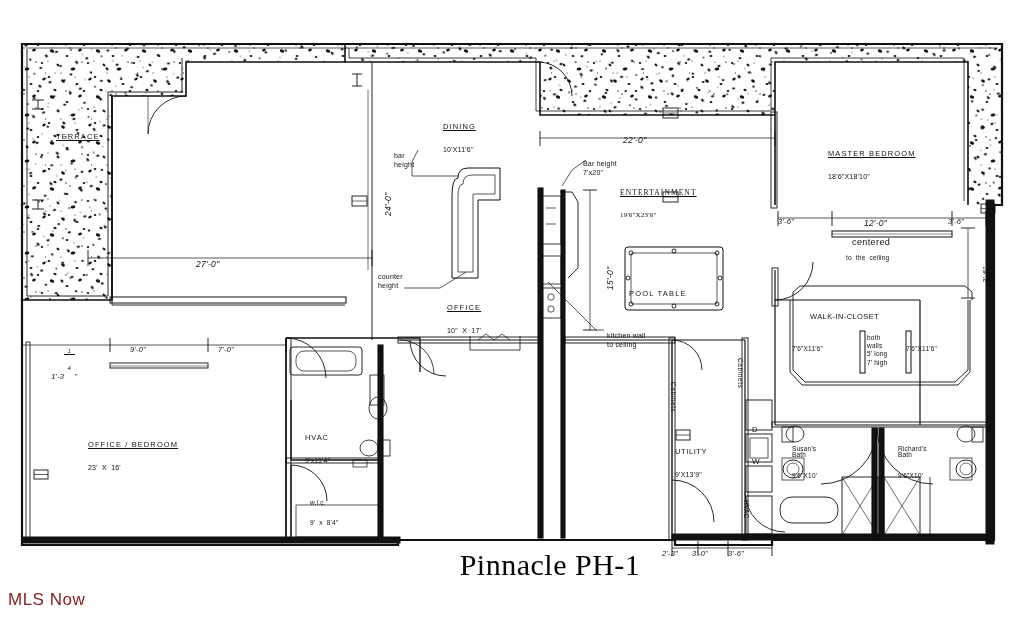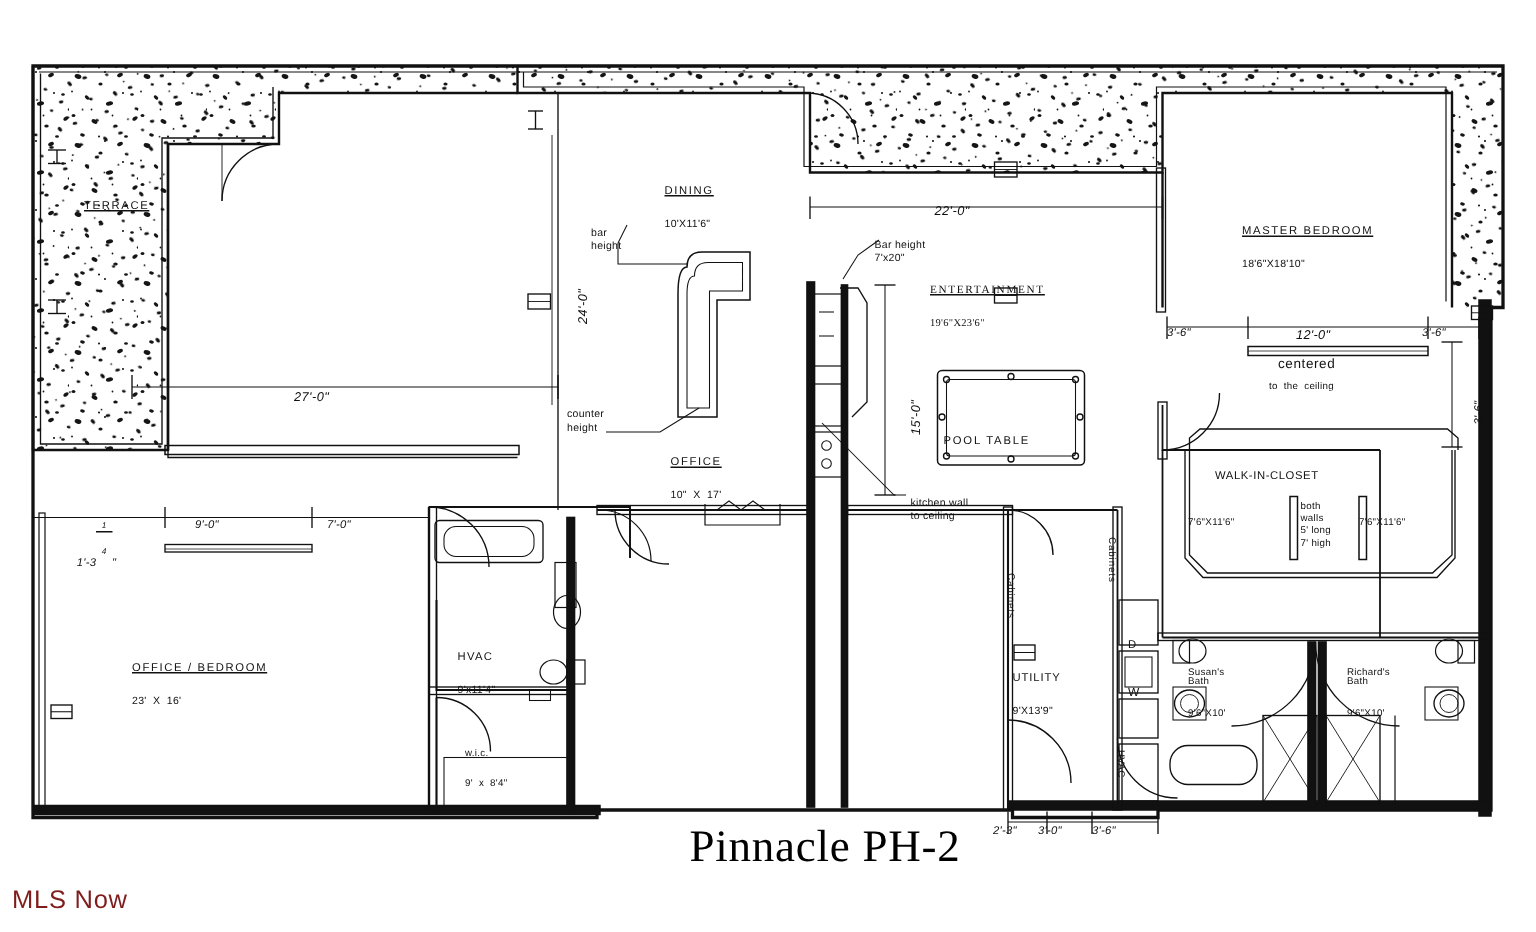--- a/index.html
+++ b/index.html
@@ -518,16 +518,16 @@
   <div class="lbl dimtxt2" style="left:662px;top:534px;width:44px;font-size:7.5px;">
     <div>2'-3"</div>
   </div>
   <div class="lbl dimtxt2" style="left:692px;top:534px;width:44px;font-size:7.5px;">
     <div>3'-0"</div>
   </div>
   <div class="lbl dimtxt2" style="left:728px;top:534px;width:44px;font-size:7.5px;">
     <div>3'-6"</div>
   </div>
 
-  <div id="title">Pinnacle PH-2</div>
+  <div id="title">Pinnacle PH-1</div>
   <div id="mls">MLS Now</div>
 
 </div>
 
 </body></html>

